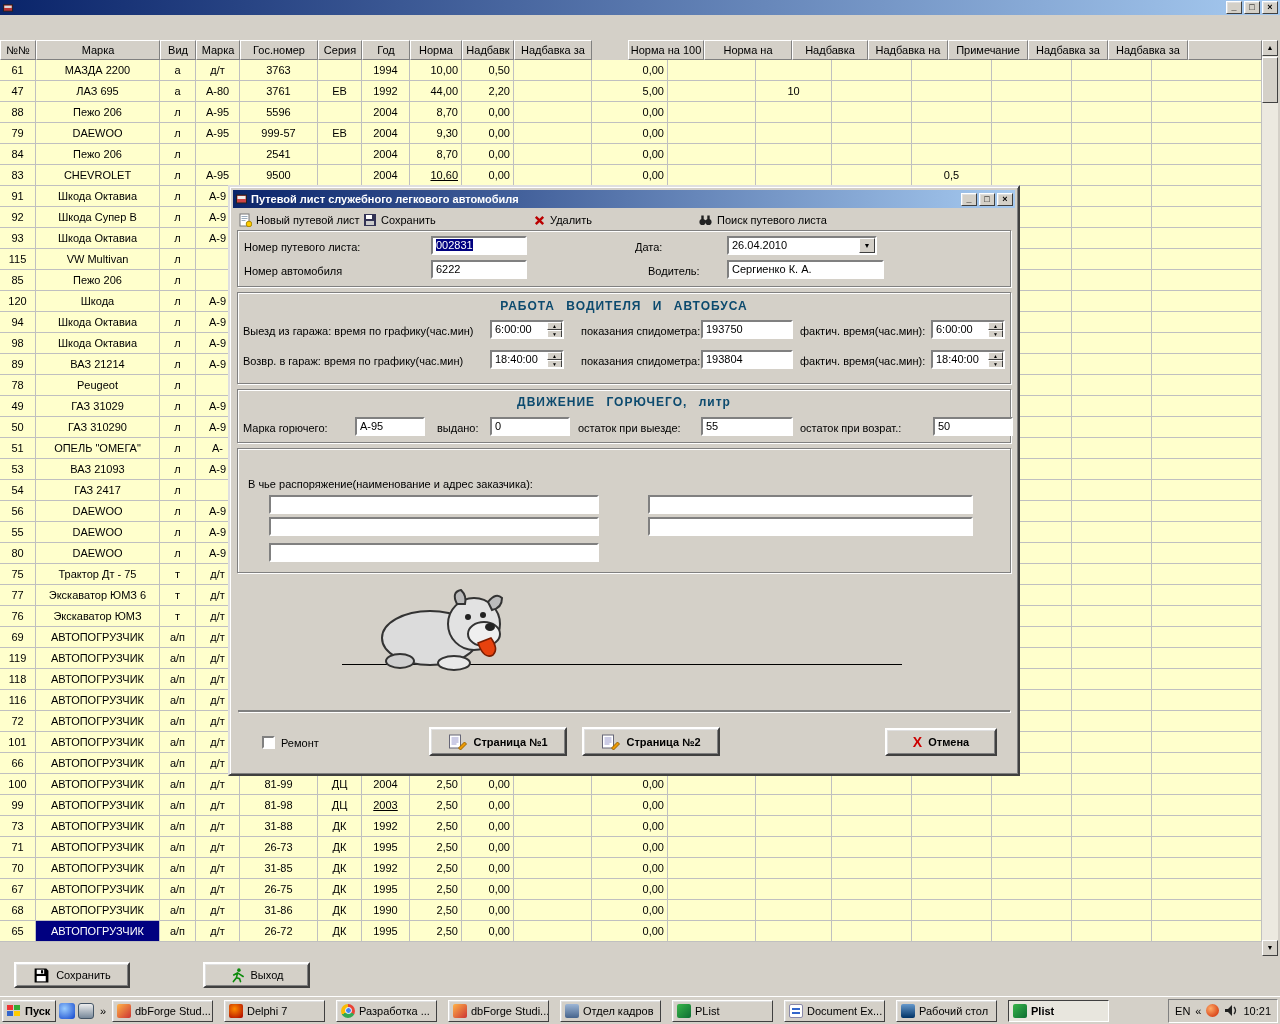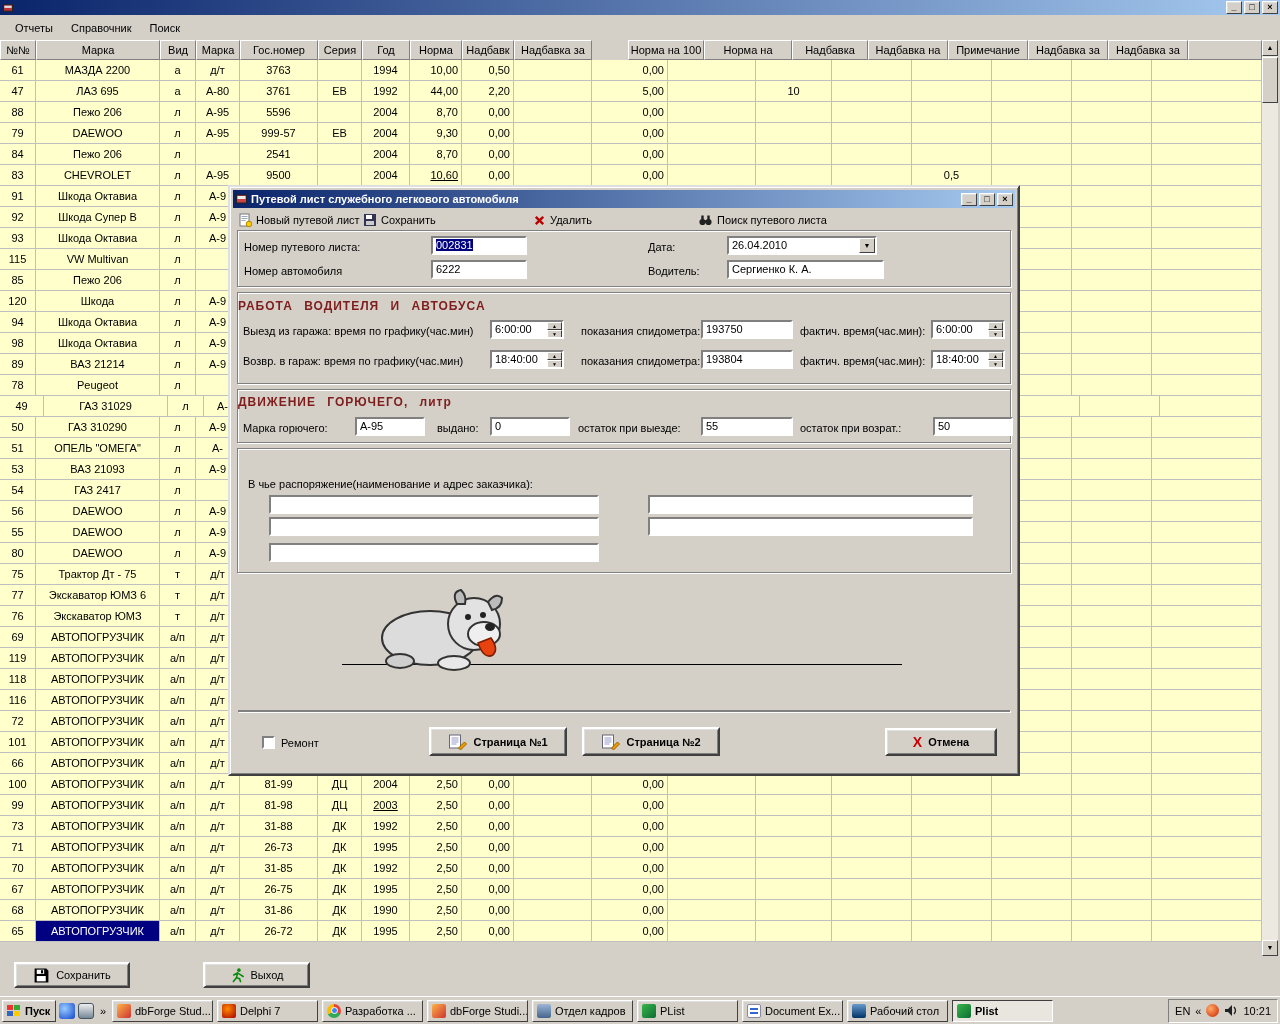--- a/index.html
+++ b/index.html
@@ -42,21 +42,21 @@
   #sthumb{position:absolute;left:0;top:17px;width:16px;height:46px}
 
   
   #dialog{position:absolute;left:228px;top:185px;width:792px;height:591px;background:#d4d0c8;
           border:2px solid;border-color:#dfdfdf #404040 #404040 #dfdfdf;
           box-shadow:inset 1px 1px 0 #fff,inset -1px -1px 0 #808080;z-index:5}
   #dlg-title{position:absolute;left:3px;top:3px;right:3px;height:18px}
   #dlg-toolbar{position:absolute;left:3px;top:22px;right:3px;height:22px}
   .tb-group{position:absolute;top:2px;height:18px;display:flex;align-items:center;gap:4px;padding:0 3px}
   .panel{position:absolute;left:7px;right:7px}
-  .sec-title{position:absolute;left:0;right:0;color:#7f1d1d;font-weight:bold;
+  .sec-title{position:absolute;left:0;right:0;text-align:center;color:#0c4a6e;font-weight:bold;
              font-size:12px;letter-spacing:1px;word-spacing:7px}
   .lbl{position:absolute;white-space:nowrap;line-height:14px}
   .fld{position:absolute;height:19px;background:#fff;border:2px solid;border-color:#808080 #fff #fff #808080;
        padding:1px 3px;line-height:13px;overflow:hidden;white-space:nowrap}
   .fld .selval{background:#000080;color:#fff}
   .spinbtns{position:absolute;right:0;top:0;bottom:0;width:15px;display:flex;flex-direction:column}
   .spinbtns div{flex:1;font-size:5px;line-height:6px;text-align:center;background:#d4d0c8;
                 border:1px solid;border-color:#fff #404040 #404040 #fff}
   .cmbbtn{position:absolute;right:0;top:0;bottom:0;width:16px;font-size:7px;line-height:13px;text-align:center;
           background:#d4d0c8;border:1px solid;border-color:#fff #404040 #404040 #fff}
@@ -99,25 +99,20 @@
         <rect x="1" y="3" width="10" height="7" fill="#b33" stroke="#222"></rect>
         <rect x="2" y="4" width="8" height="2.5" fill="#ddd"></rect>
       </svg>
     <div class="winbtns">
       <div class="winbtn">_</div>
       <div class="winbtn">□</div>
       <div class="winbtn">×</div>
     </div>
   </div>
 
-  <div class="menubar">
-    <span class="menu-item">Отчеты</span>
-    <span class="menu-item">Справочник</span>
-    <span class="menu-item">Поиск</span>
-  </div>
 
   <div id="grid">
     <div id="ghead">
         <div class="th" style="width: 36px;">№№</div>
         <div class="th" style="width: 124px;">Марка</div>
         <div class="th" style="width: 36px;">Вид</div>
         <div class="th" style="width: 44px;">Марка</div>
         <div class="th" style="width: 78px;">Гос.номер</div>
         <div class="th" style="width: 44px;">Серия</div>
         <div class="th" style="width: 48px;">Год</div>
@@ -448,21 +443,21 @@
           <div class="td num" style="width: 76px;"></div>
           <div class="td" style="width: 88px;"></div>
           <div class="td" style="width: 76px;"></div>
           <div class="td" style="width: 80px;"></div>
           <div class="td" style="width: 80px;"></div>
           <div class="td" style="width: 80px;"></div>
           <div class="td" style="width: 80px;"></div>
           <div class="td fill"></div>
         </div>
         <div class="tr">
-          <div class="td" style="width: 44px;">49</div>
+          <div class="td" style="width: 36px;">49</div>
           <div class="td" style="width: 124px;">ГАЗ 31029</div>
           <div class="td" style="width: 36px;">л</div>
           <div class="td" style="width: 44px;">А-9</div>
           <div class="td" style="width: 78px;"></div>
           <div class="td" style="width: 44px;"></div>
           <div class="td" style="width: 48px;"></div>
           <div class="td num" style="width: 52px;"></div>
           <div class="td num" style="width: 52px;"></div>
           <div class="td" style="width: 78px;"></div>
           <div class="td num" style="width: 76px;"></div>
@@ -1048,21 +1043,21 @@
         <span>Поиск путевого листа</span>
       </div>
     </div>
 
     <div class="panel groove" style="top:43px;height:57px">
       <span class="lbl" style="left:6px;top:9px">Номер путевого листа:</span>
       <div class="fld" style="left:193px;top:5px;width:96px"><span class="selval">002831</span></div>
       <span class="lbl" style="left:6px;top:33px">Номер автомобиля</span>
       <div class="fld" style="left:193px;top:29px;width:96px">6222</div>
 
-      <span class="lbl" style="left:410px;top:9px">Дата:</span>
+      <span class="lbl" style="left:397px;top:9px">Дата:</span>
       <div class="fld" style="left:489px;top:5px;width:150px">
         <span>26.04.2010</span>
         <span class="cmbbtn">▼</span>
       </div>
       <span class="lbl" style="left:410px;top:33px">Водитель:</span>
       <div class="fld" style="left:489px;top:29px;width:157px">Сергиенко К. А.</div>
     </div>
 
     <div class="panel groove" style="top:105px;height:92px">
       <div class="sec-title" style="top:6px">РАБОТА ВОДИТЕЛЯ И АВТОБУСА</div>
@@ -1176,21 +1171,21 @@
           <i style="background:#e33"></i>
           <i style="background:#3a3"></i>
           <i style="background:#36c"></i>
           <i style="background:#fc0"></i>
         </span>
       <span>Пуск</span>
     </div>
     <span class="qicon" style="background:radial-gradient(circle at 35% 35%,#9cf,#14c)"></span>
     <span class="qicon" style="background:linear-gradient(#eee,#789);border:1px solid #456"></span>
     <span style="width:12px;text-align:center">»</span>
-    <div style="display:flex;gap:4px">
+    <div style="display:flex;gap:11px">
         <div class="task">
           <span class="ticon dbforge-icon"></span>
           <span>dbForge Stud...</span>
         </div>
         <div class="task">
           <span class="ticon delphi-icon"></span>
           <span>Delphi 7</span>
         </div>
         <div class="task">
           <span class="ticon chrome-icon"></span>

